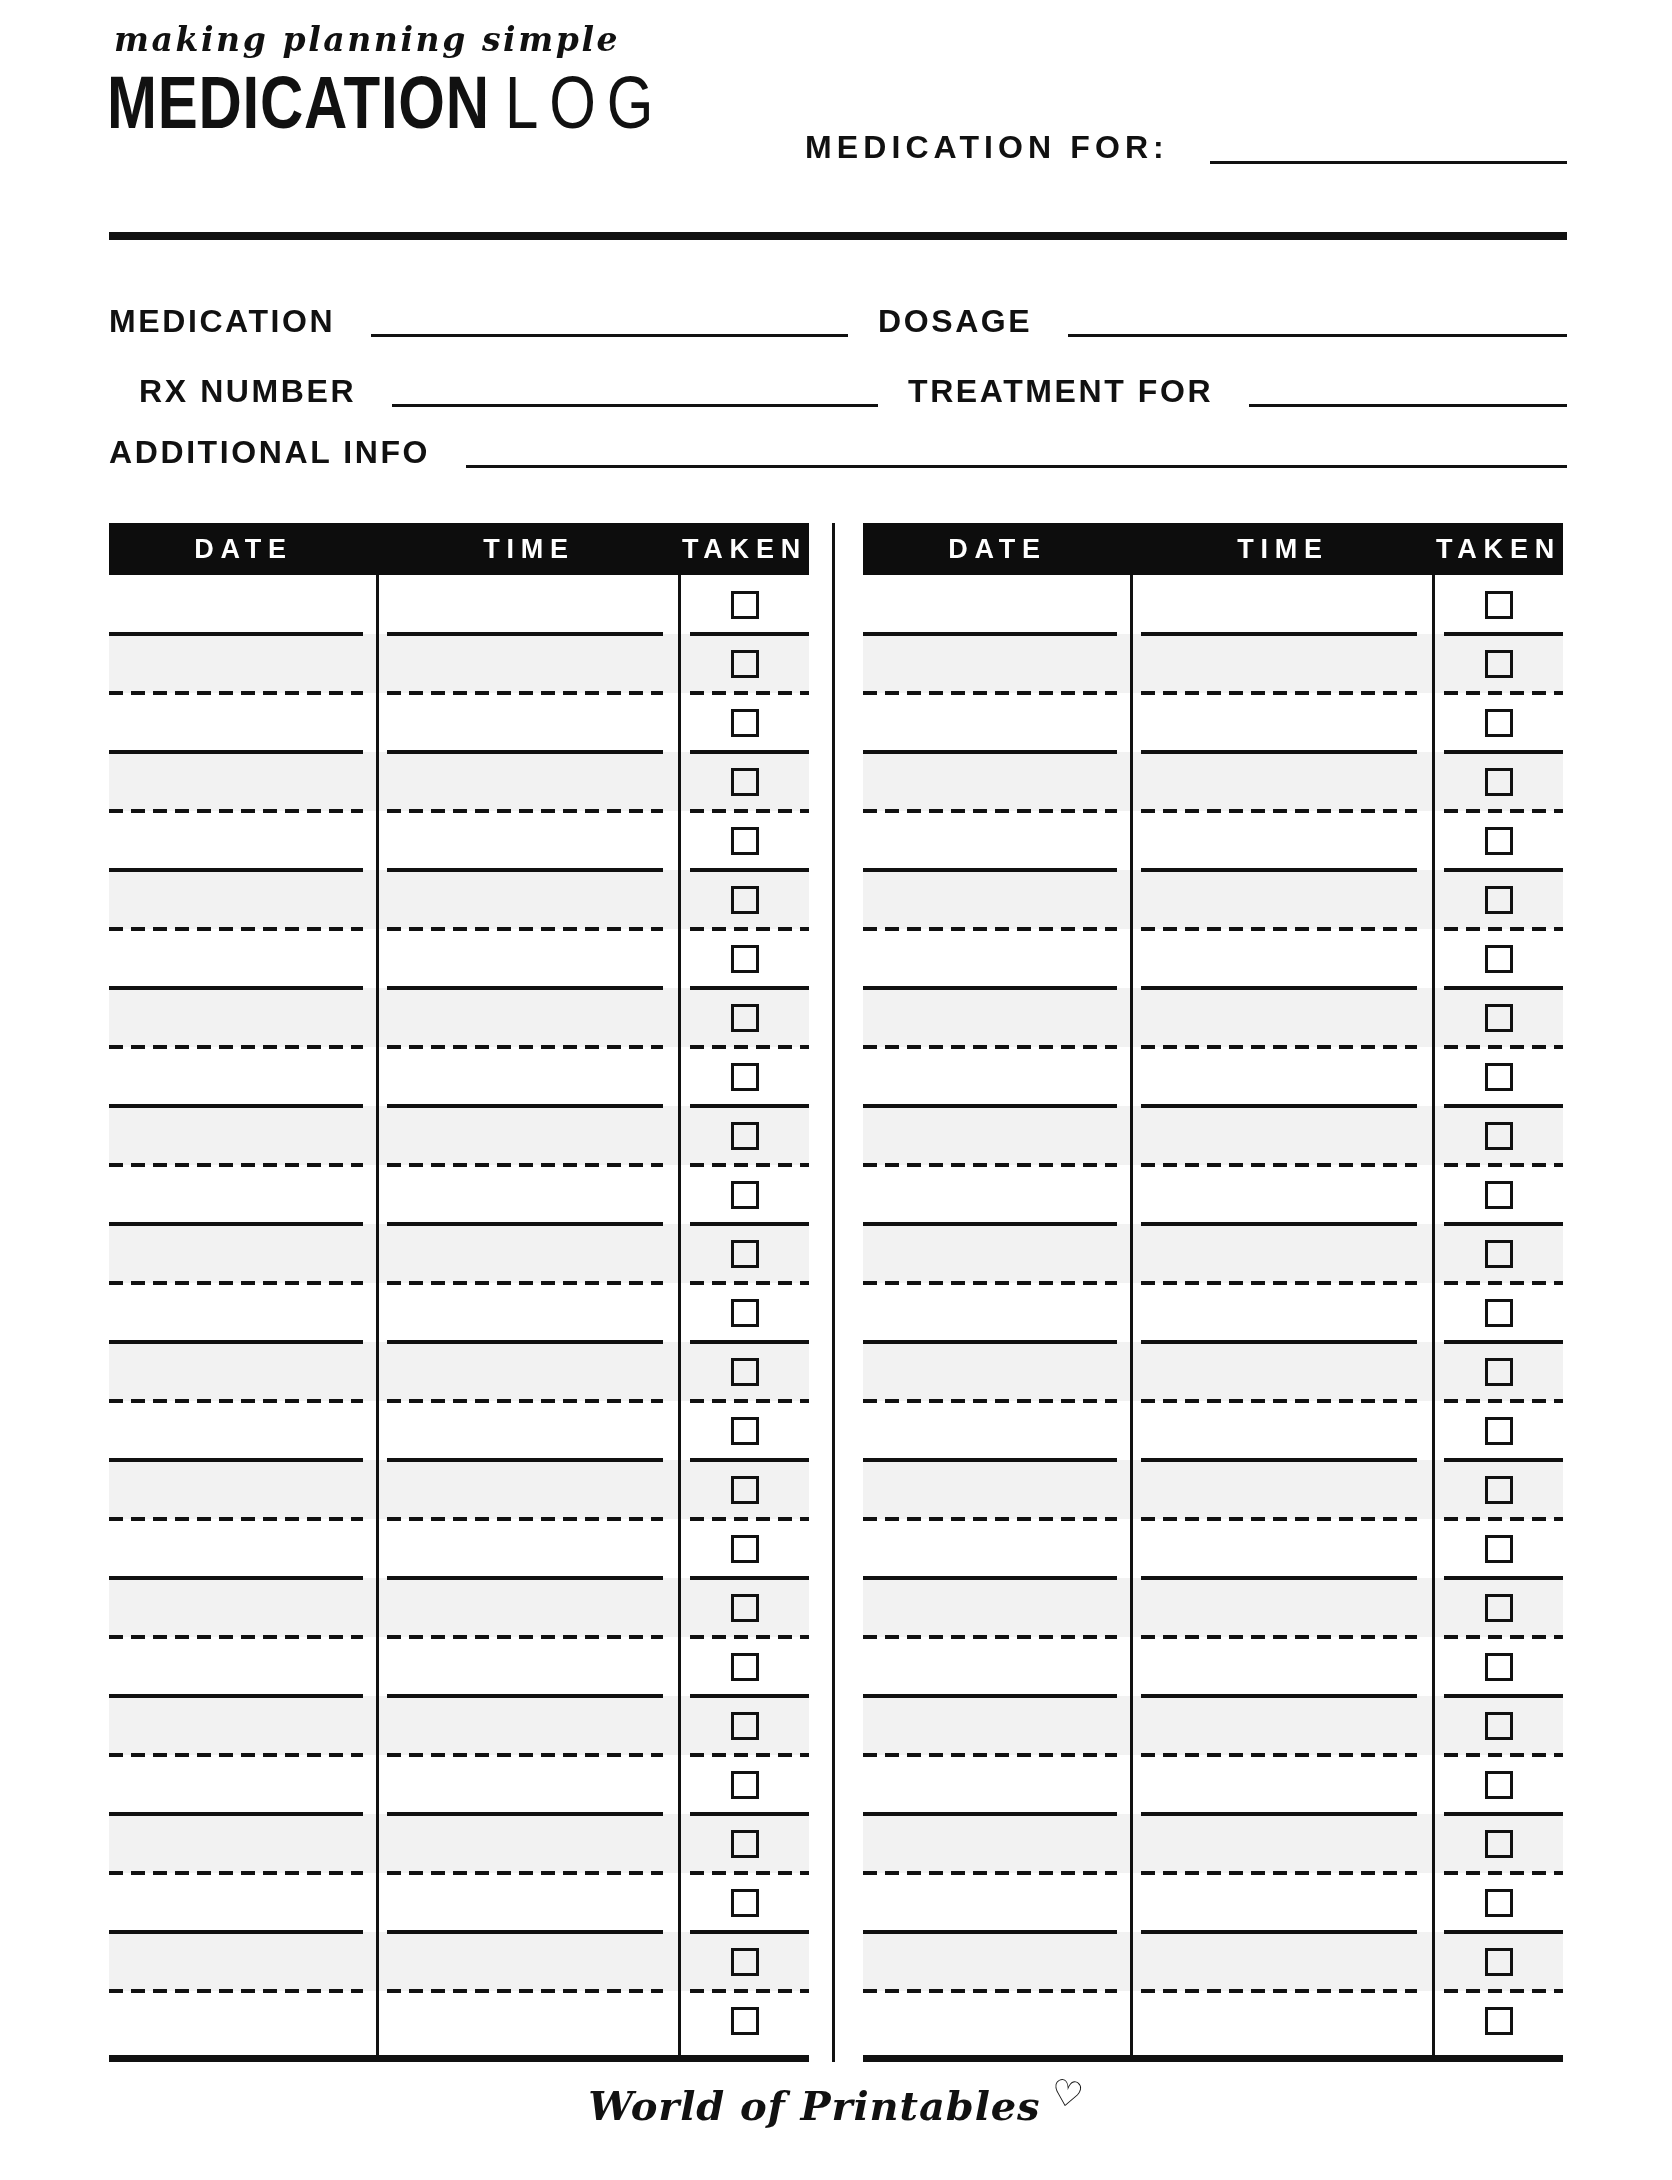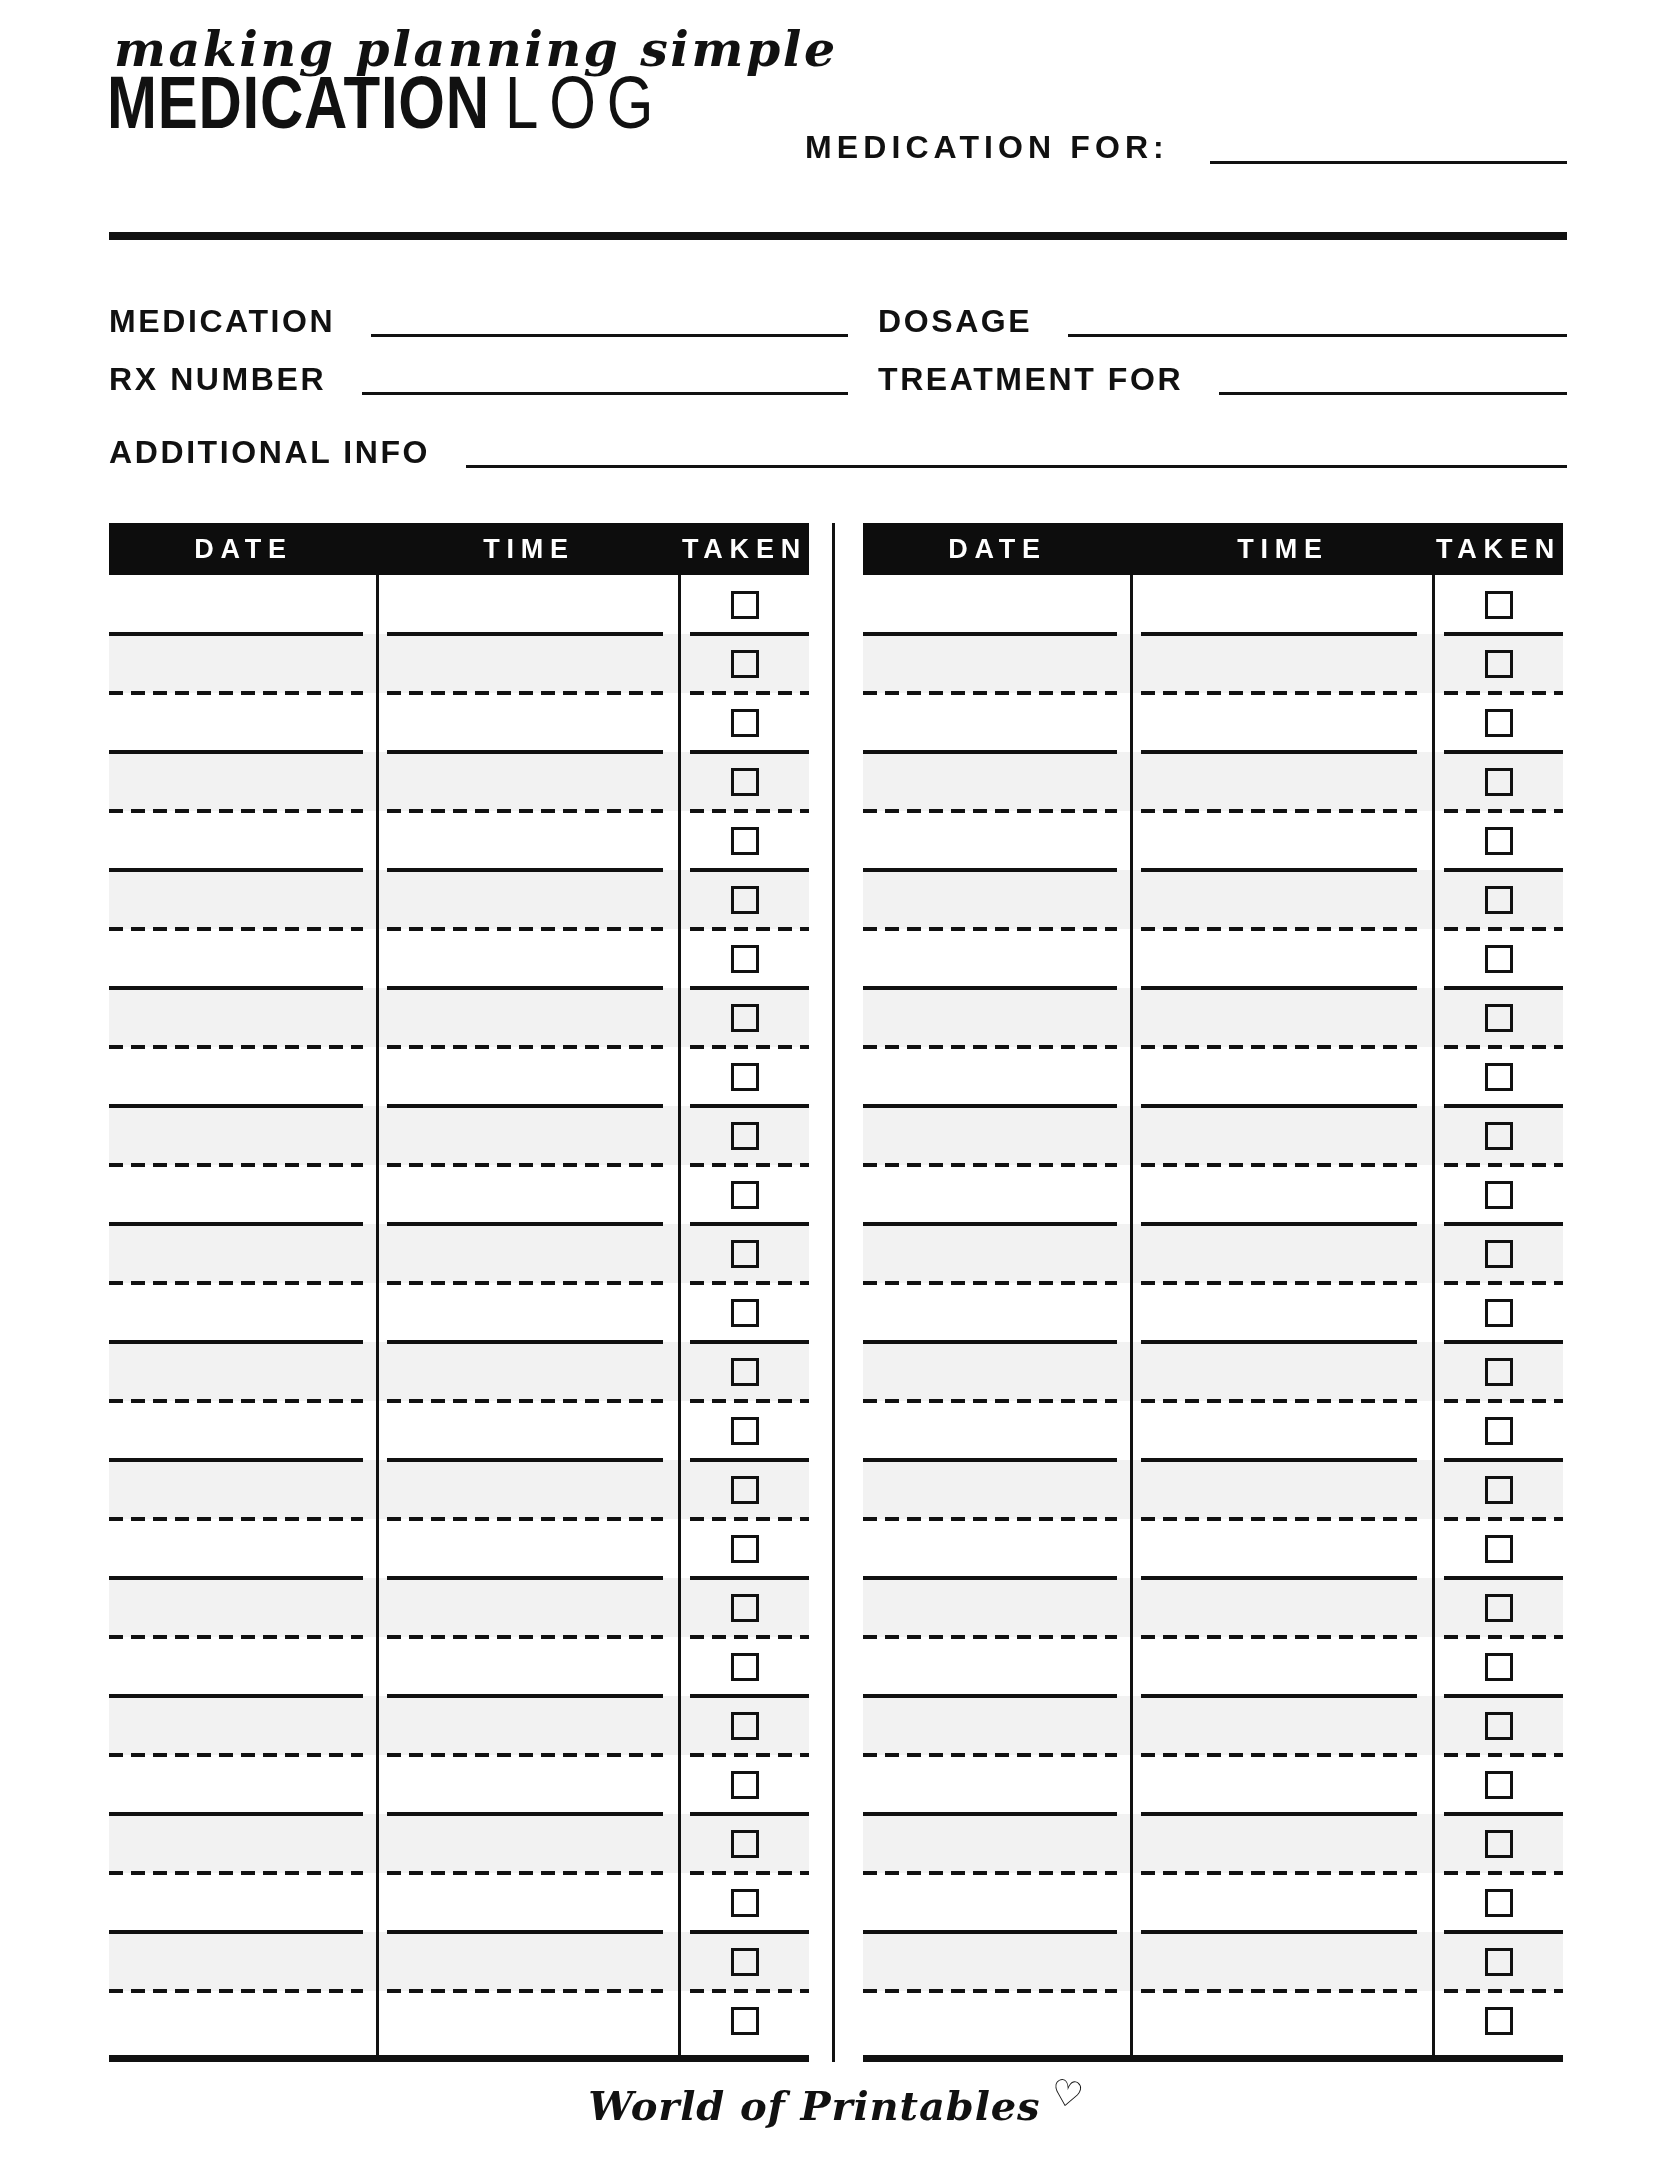--- a/index.html
+++ b/index.html
@@ -6,42 +6,42 @@
   body { background:#ffffff; }
   .page {
     position:relative; width:1672px; height:2181px; background:#ffffff;
     color:#111111; font-family:"Liberation Sans", sans-serif; overflow:hidden;
   }
 
   
   .tagline {
     position:absolute; left:114px; top:20.4px;
     font-family:"DejaVu Serif", serif; font-style:italic; font-weight:600;
-    font-size:49px; letter-spacing:2.6px; white-space:nowrap; z-index:2;
+    font-size:33px; letter-spacing:2.6px; white-space:nowrap; z-index:2;
   }
   .title-line {
     position:absolute; left:107px; top:63px; white-space:nowrap;
     font-size:75px; font-weight:800; letter-spacing:0.9px; line-height:1.05;
     transform:scaleX(0.80); transform-origin:left top; z-index:1;
   }
   .title-line .title-suffix { font-weight:400; letter-spacing:13.6px; margin-left:19px; }
 
   .med-for {
     position:absolute; left:805px; top:128px; width:762px;
     display:flex; align-items:flex-end;
     font-size:32px; font-weight:700; letter-spacing:5.1px; line-height:37px;gap:12px;
   }
   .med-for .write-line { flex:1; border-bottom:3.4px solid #111; margin-left:29px; margin-bottom:2.6px; }
 
   .top-rule { position:absolute; left:109px; top:232px; width:1458px; height:7.7px; background:#111; }
 
   
   .fields { position:absolute; left:109px; top:290px; width:1458px; height:196px; }
   .field-row { position:absolute; left:0; right:0; height:41px; display:flex; }
-  .fr1 { top:10.2px; } .fr2 { top:68px; } .fr3 { top:141px; }
+  .fr1 { top:10.2px; } .fr2 { top:80px;margin-left:30px; } .fr3 { top:141px; }
   .fgroup { display:flex; align-items:flex-end; }
   .fgroup.gleft  { width:739px; }
   .fgroup.gright { flex:1; margin-left:30px; }
   .fgroup.gfull  { width:100%;text-align:right; }
   .flabel { font-size:32px; font-weight:700; letter-spacing:2.6px; line-height:39px; white-space:nowrap; }
   .fline { flex:1; border-bottom:3.4px solid #111; margin-left:36px; margin-bottom:4.3px; }
 
   
   .tables-wrap { position:absolute; left:109px; top:523px; width:1458px; height:1872px; }
   .log-table { position:absolute; top:0; width:700px; height:1539px; }

